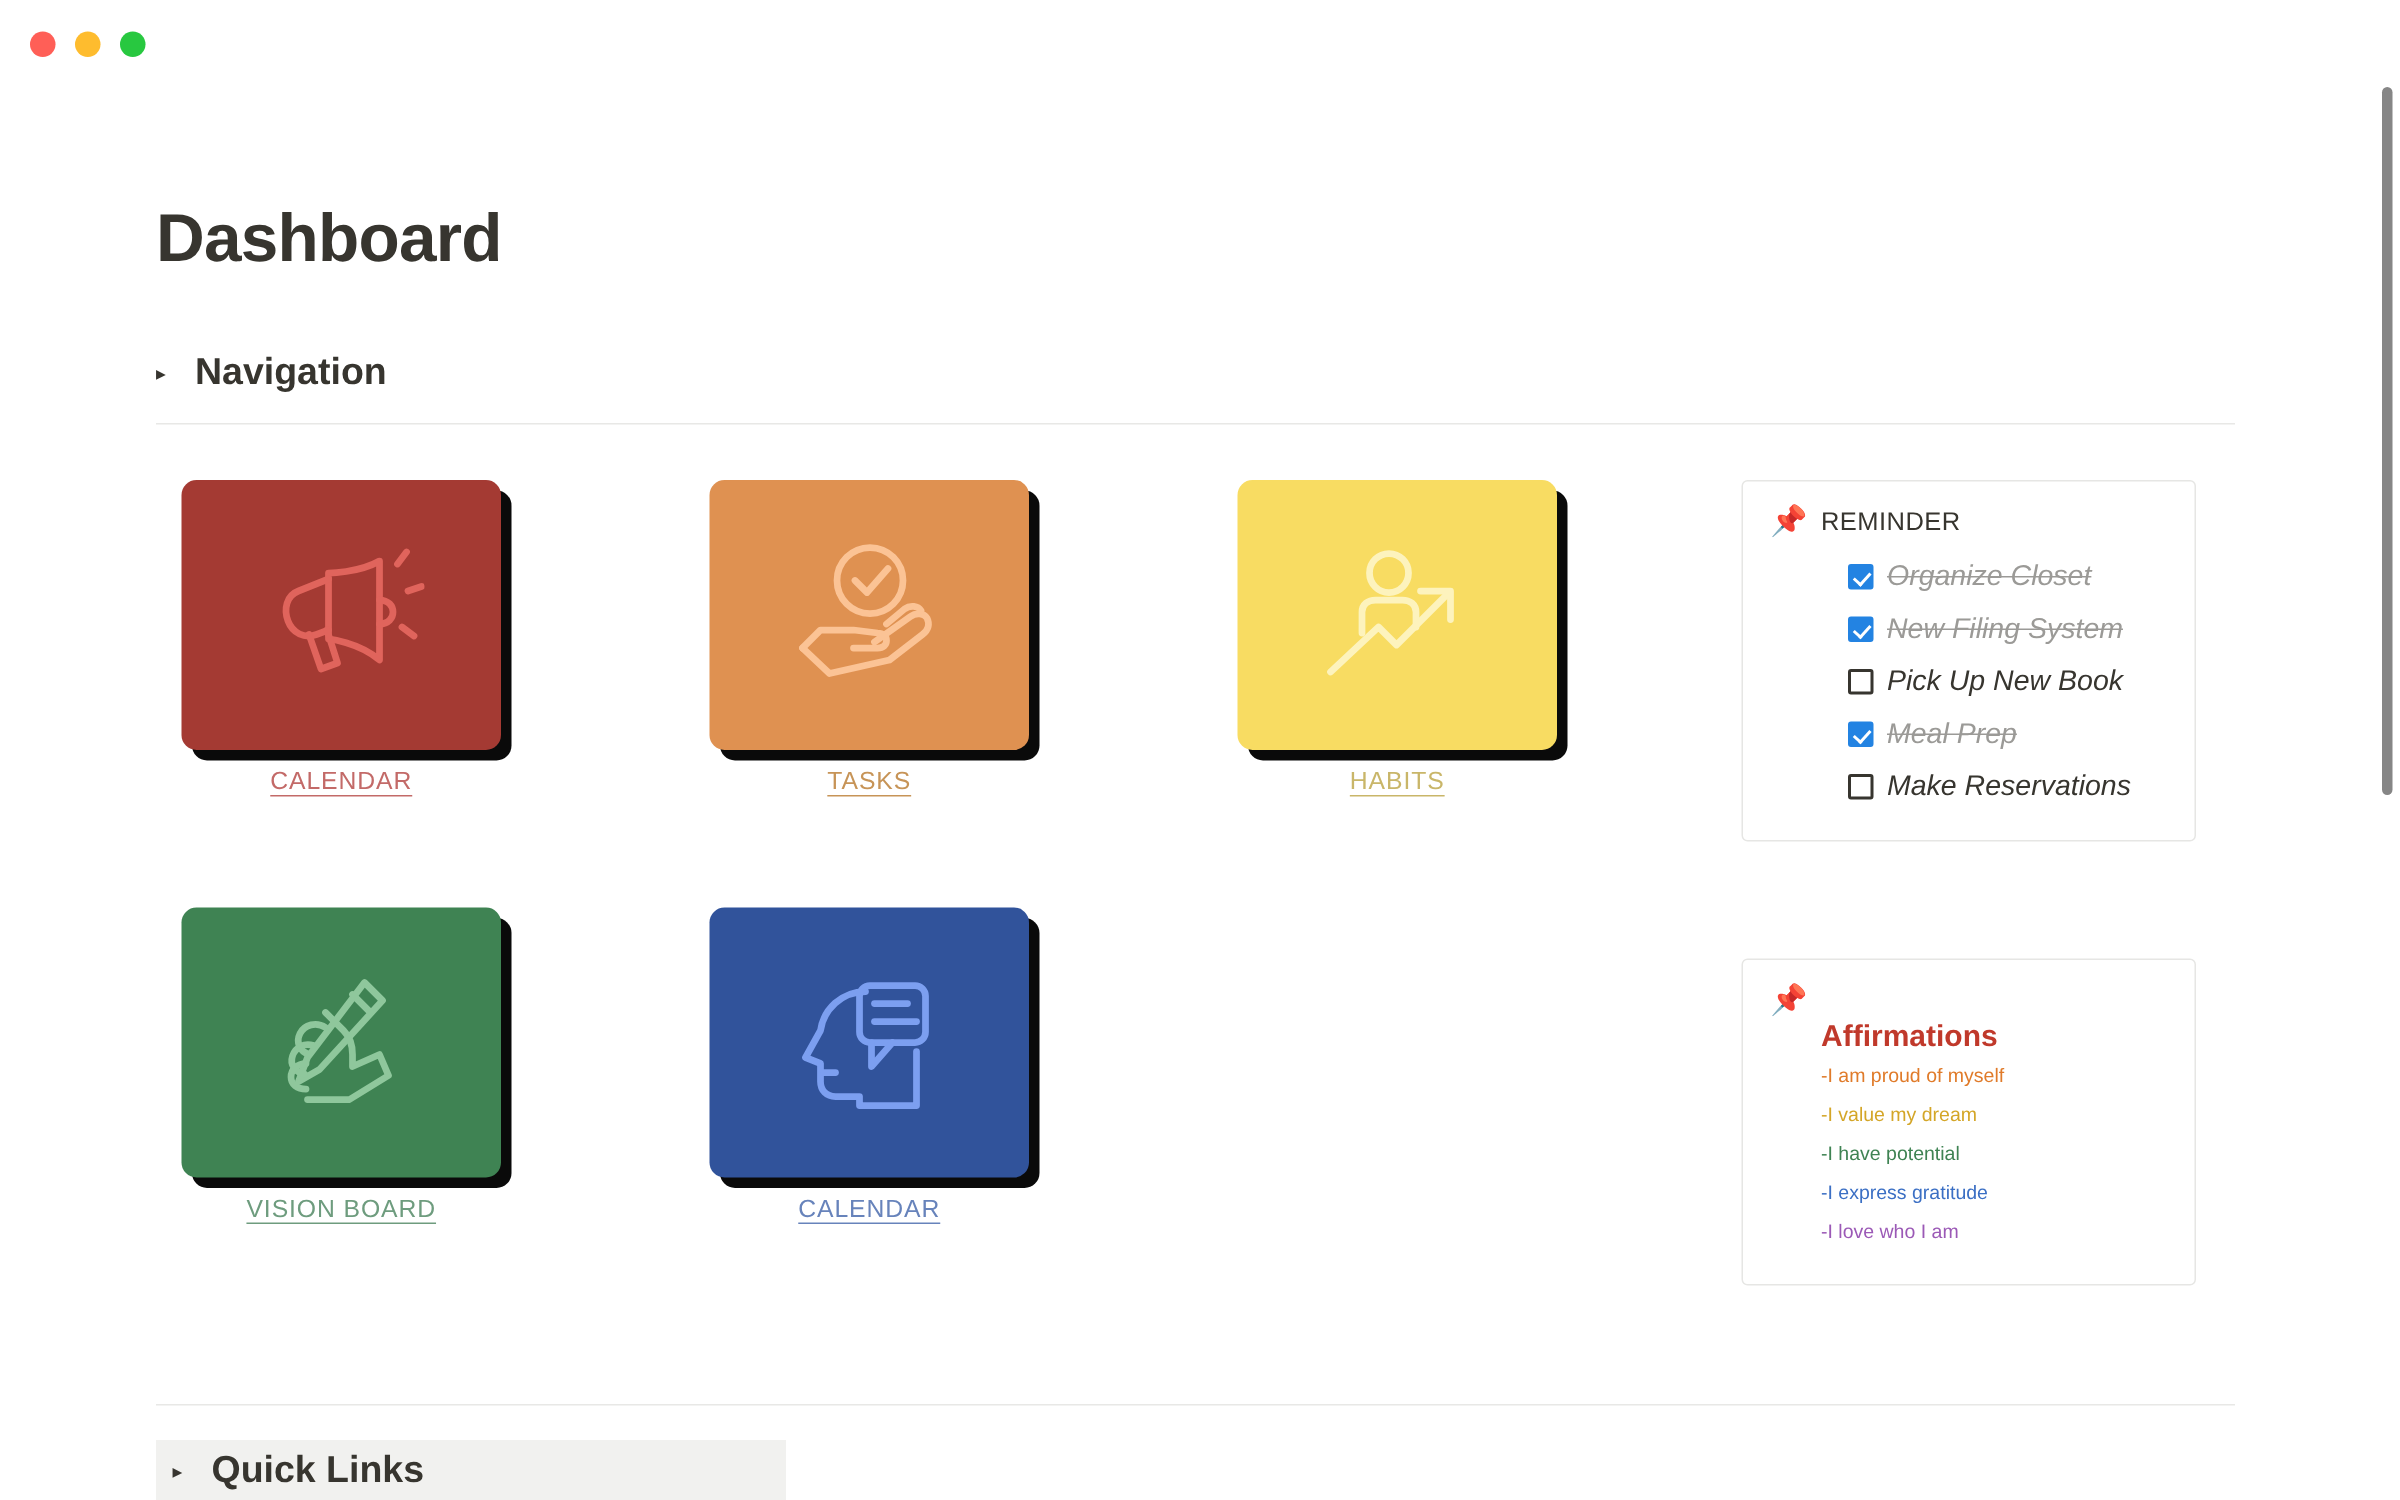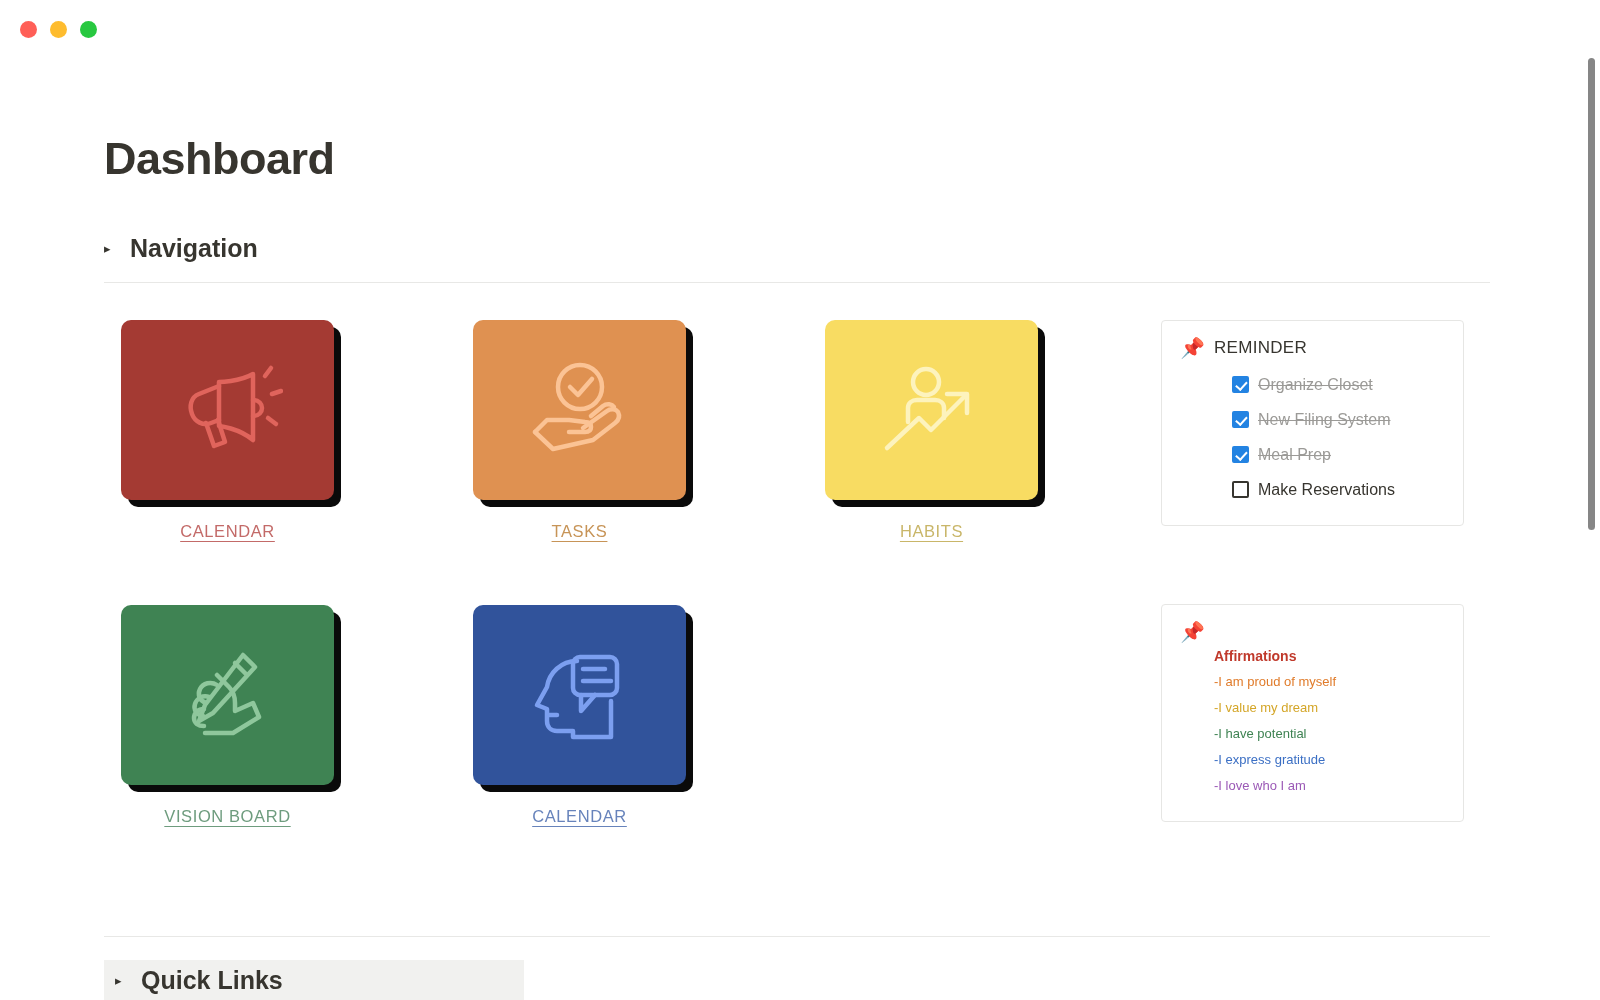--- a/index.html
+++ b/index.html
@@ -138,21 +138,21 @@
     border-radius: 10px;
     position: relative;
     box-shadow: 7px 7px 0 0 #0a0a0a;
     display: flex;
     align-items: center;
     justify-content: center;
   }
   .card-tile svg { display: block; }
 
   .card-label {
-    margin-top: 22px;
+    margin-top: 12px;
     width: 213px;
     text-align: center;
     font-size: 16.5px;
     letter-spacing: 0.6px;
     text-decoration: underline;
     text-underline-offset: 4px;
     text-decoration-thickness: 1px;
   }
 
   
@@ -211,33 +211,34 @@
   .cb-checked::after {
     content: "";
     position: absolute;
     left: 4px; top: 0.5px;
     width: 4.5px; height: 9px;
     border: solid #ffffff;
     border-width: 0 2.2px 2.2px 0;
     transform: rotate(42deg);
   }
   .reminder-text {
-    font-size: 16px;
-    color: #37352f;
+    font-size: 19px;
+    color: #37352f;
+    font-style: italic;
   }
   .reminder-item.done .reminder-text {
     color: #9b9a97;
     text-decoration: line-through;
     text-decoration-color: #9b9a97;
   }
 
   
   .affirm-block { padding-top: 22px; }
   .affirm-title {
-    font-size: 14px;
+    font-size: 20px;
     font-weight: bold;
     line-height: 26px;
   }
   .affirm-line {
     font-size: 13px;
     line-height: 26px;
   }
 
   
   .footer-divider {
@@ -377,20 +378,24 @@
               <div class="reminder-item done">
                 <span class="cb cb-checked"></span>
                 <span class="reminder-text">Organize Closet</span>
               </div>
 
               <div class="reminder-item done">
                 <span class="cb cb-checked"></span>
                 <span class="reminder-text">New Filing System</span>
               </div>
 
+              <div class="reminder-item">
+                <span class="cb cb-unchecked"></span>
+                <span class="reminder-text">Pick Up New Book</span>
+              </div>
 
               <div class="reminder-item done">
                 <span class="cb cb-checked"></span>
                 <span class="reminder-text">Meal Prep</span>
               </div>
 
               <div class="reminder-item">
                 <span class="cb cb-unchecked"></span>
                 <span class="reminder-text">Make Reservations</span>
               </div>

